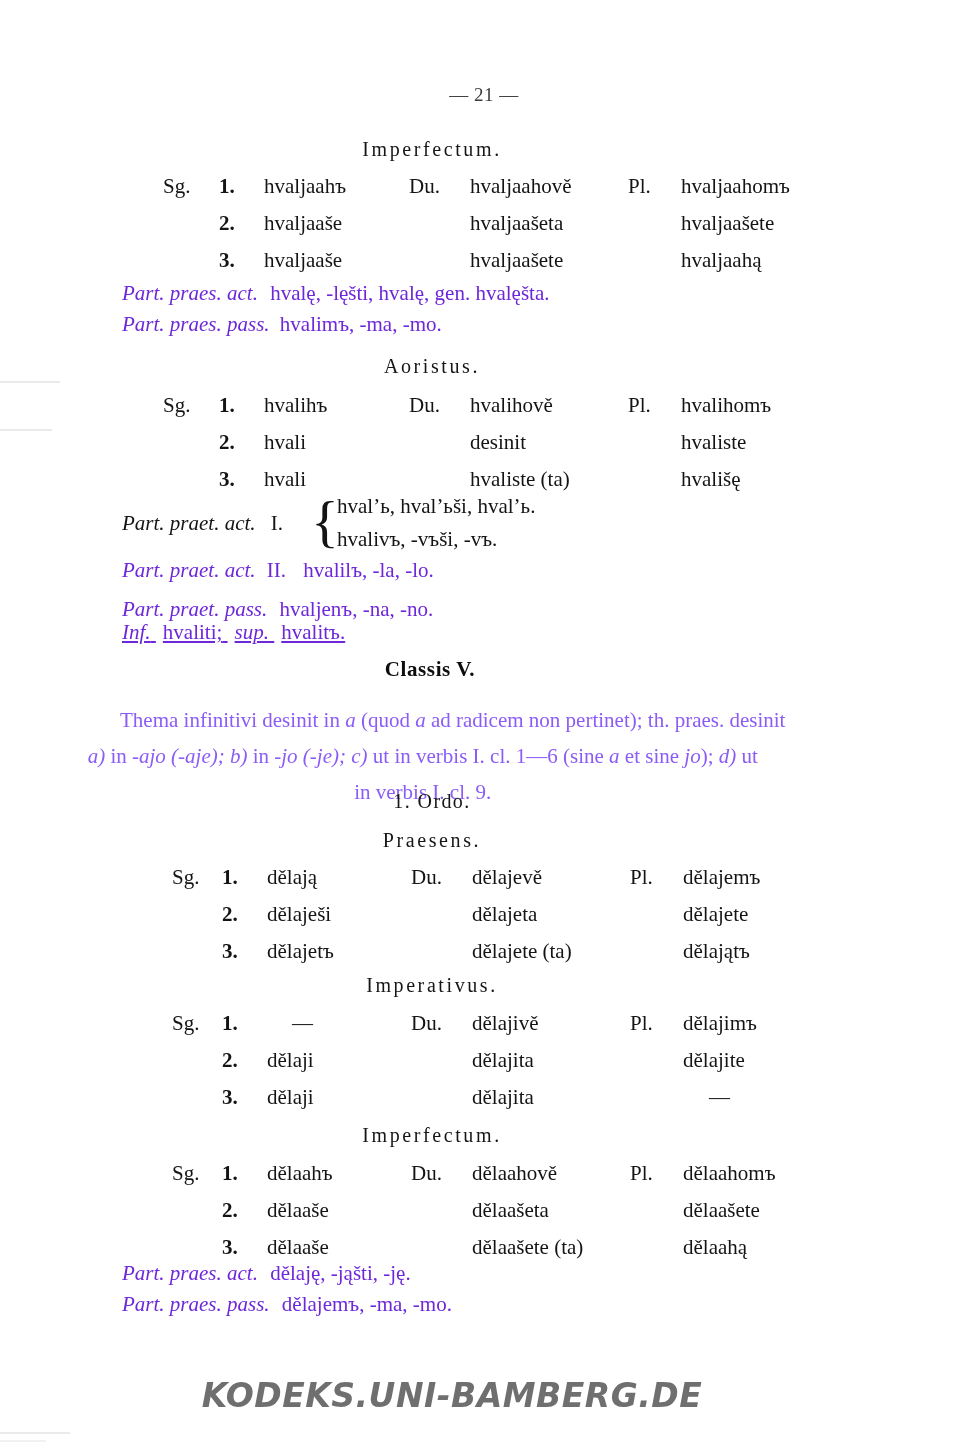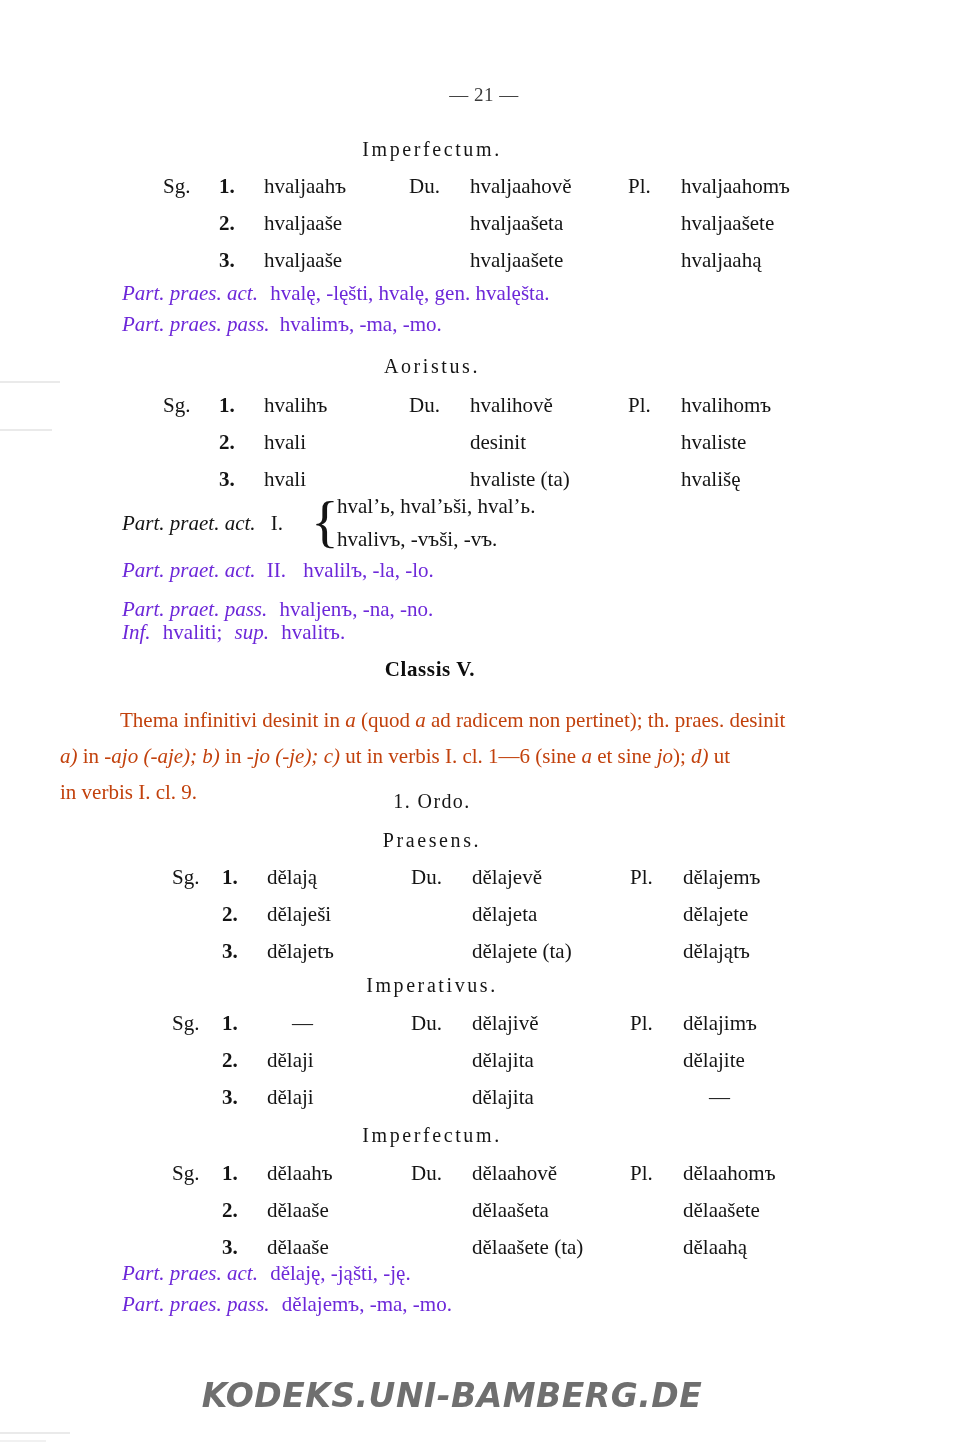--- a/index.html
+++ b/index.html
@@ -123,22 +123,23 @@
     font-family: "Liberation Serif", "DejaVu Serif", serif;
   }
   .brace-block .l1 { position: absolute; left: 215px; top: -3px; }
   .brace-block .l2 { position: absolute; left: 215px; top: 30px; }
 
   
   .para {
     position: absolute;
     font-size: 21px;
     line-height: 36px;
-    color: #c2410c;
+    color: #8b5cf6;
     white-space: nowrap;
+    text-align: center;
   }
 
   
   .watermark {
     position: absolute;
     left: 0;
     width: 904px;
     text-align: center;
     font-family: "DejaVu Sans", "Liberation Sans", sans-serif;
     font-weight: bold;
@@ -234,21 +235,21 @@
 
   <div class="note" style="left:122px; top:558px;">
     <i>Part. praet. act.</i>
     <span style="margin-left:6px;">II.</span>
     <span style="margin-left:12px;">hvalilъ, -la, -lo.</span>
   </div>
   <div class="note" style="left:122px; top:589px;margin-top:8px;">
     <i>Part. praet. pass.</i>
     <span style="margin-left:7px;">hvaljenъ, -na, -no.</span>
   </div>
-  <div class="note" style="left:122px; top:620px;">
+  <div class="note" style="left:122px; top:620px;text-decoration:underline;">
     <i>Inf.</i>
     <span style="margin-left:7px;">hvaliti;</span>
     <i style="margin-left:7px;">sup.</i>
     <span style="margin-left:7px;">hvalitъ.</span>
   </div>
 
   <div class="class-head" style="top:657px;">Classis V.</div>
 
   <div class="para" style="left:60px; top:702px;">
     <div style="text-indent:60px;">

